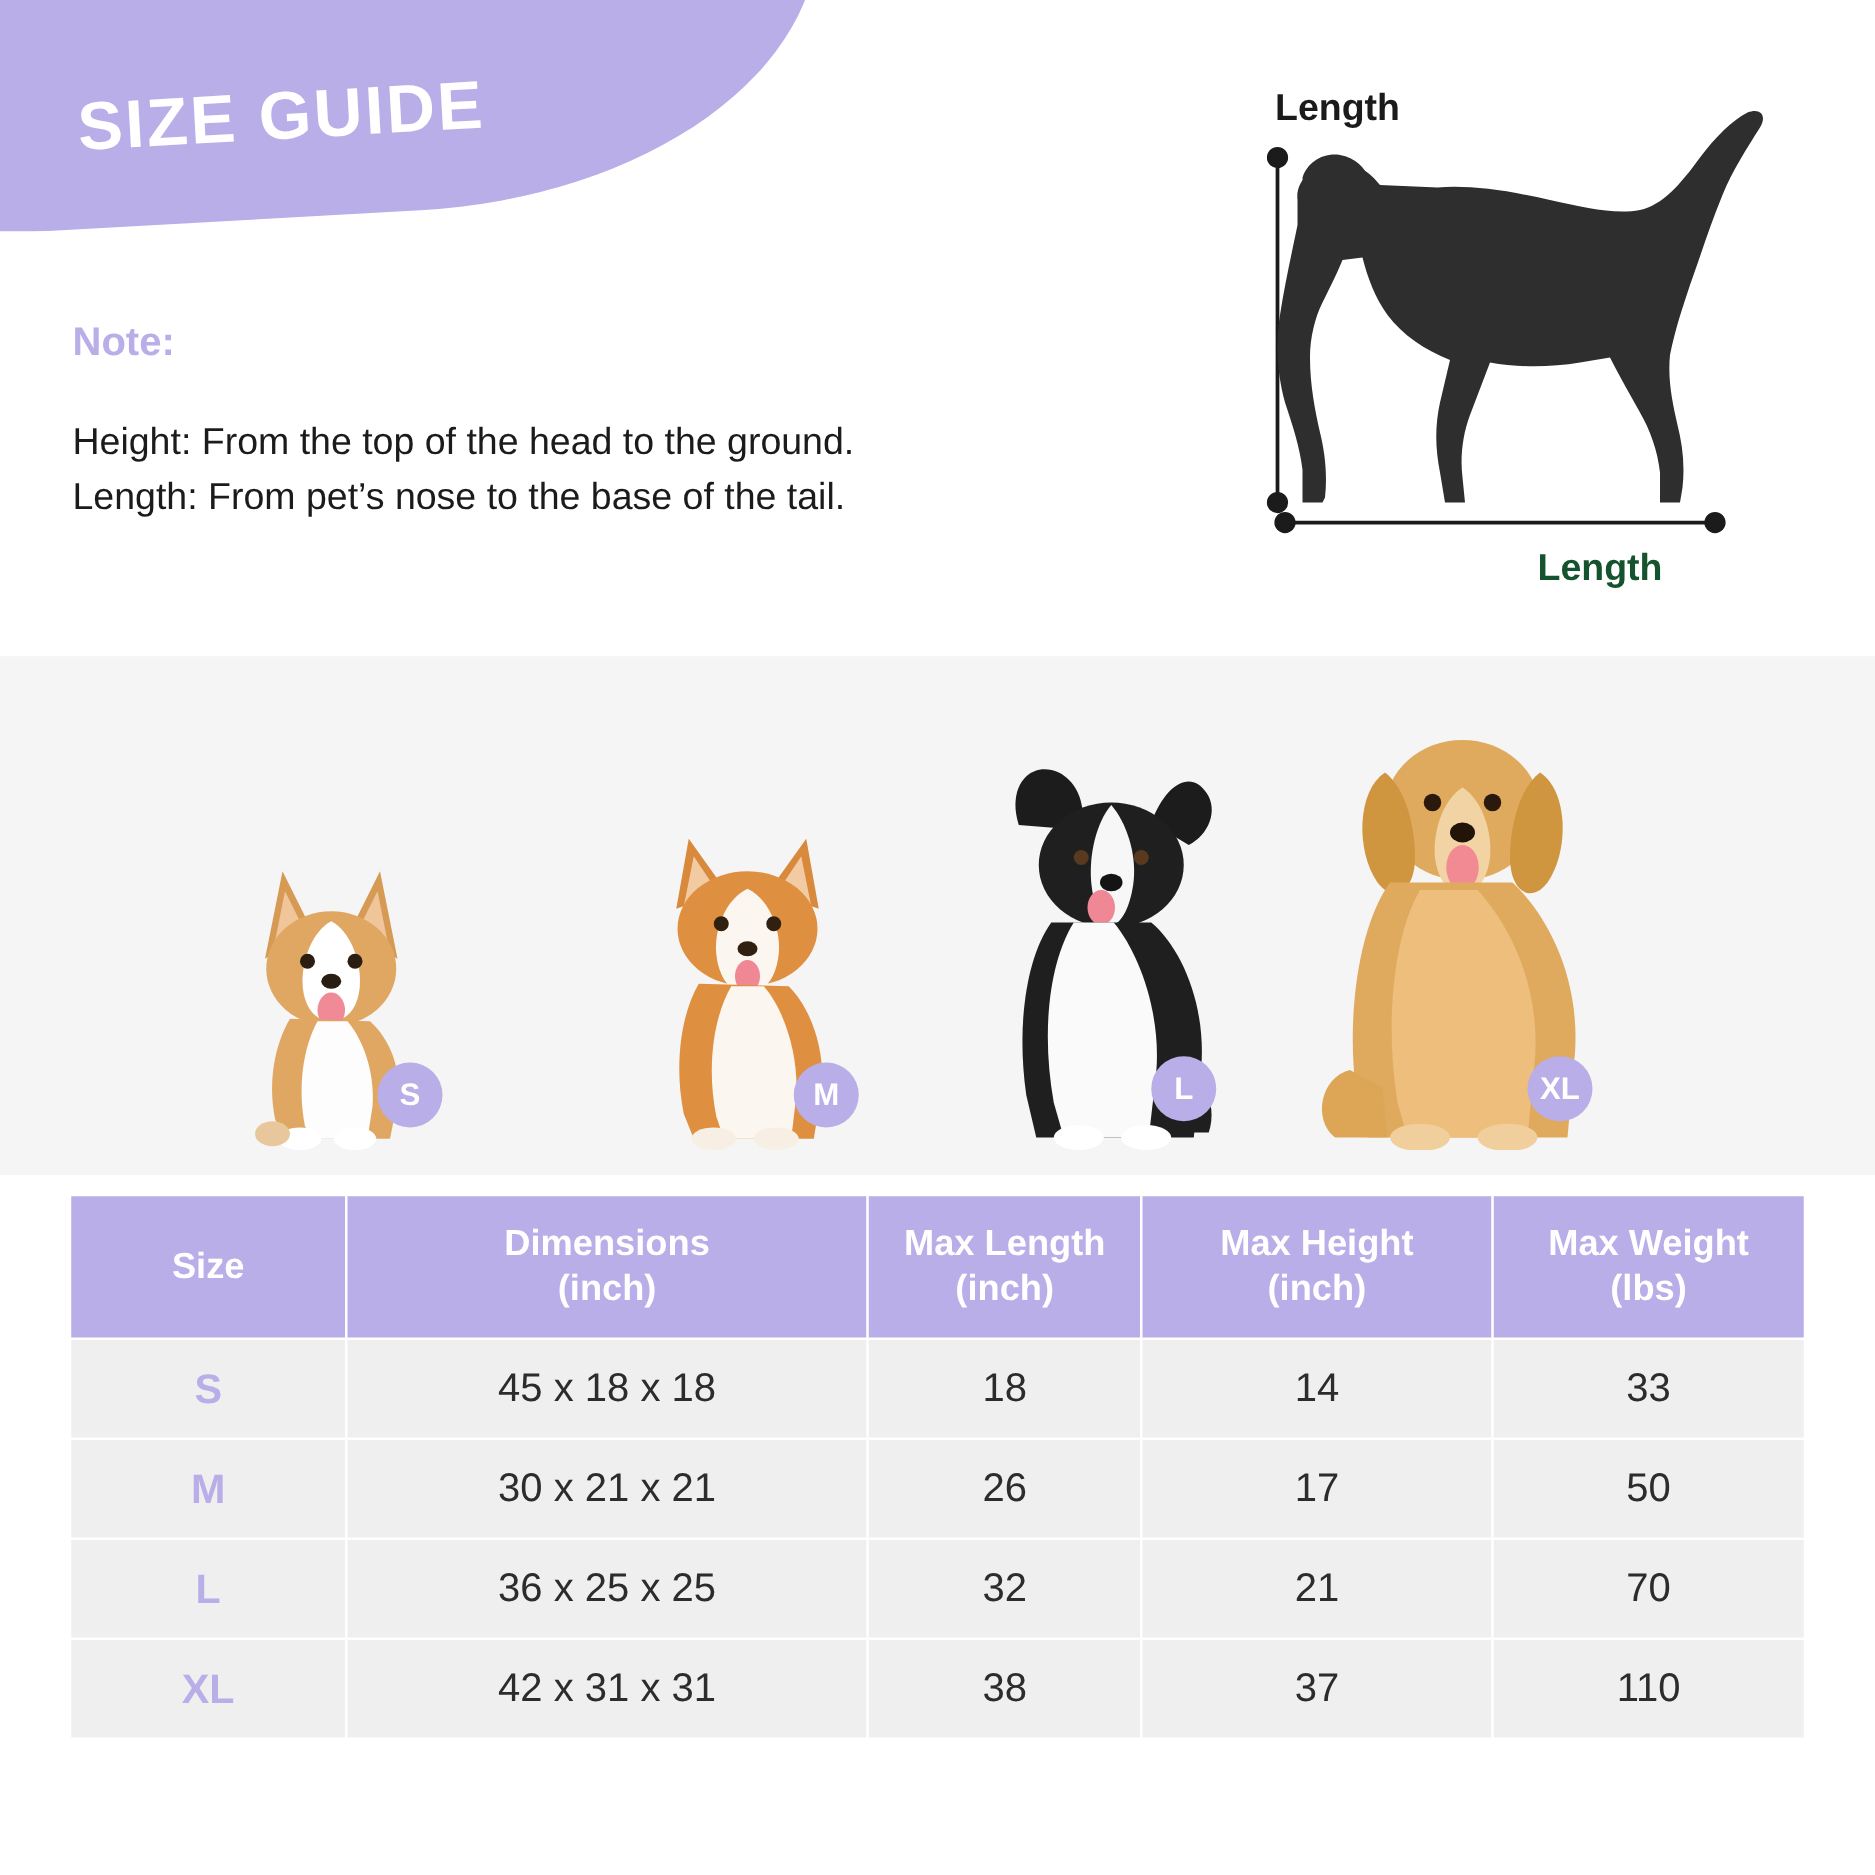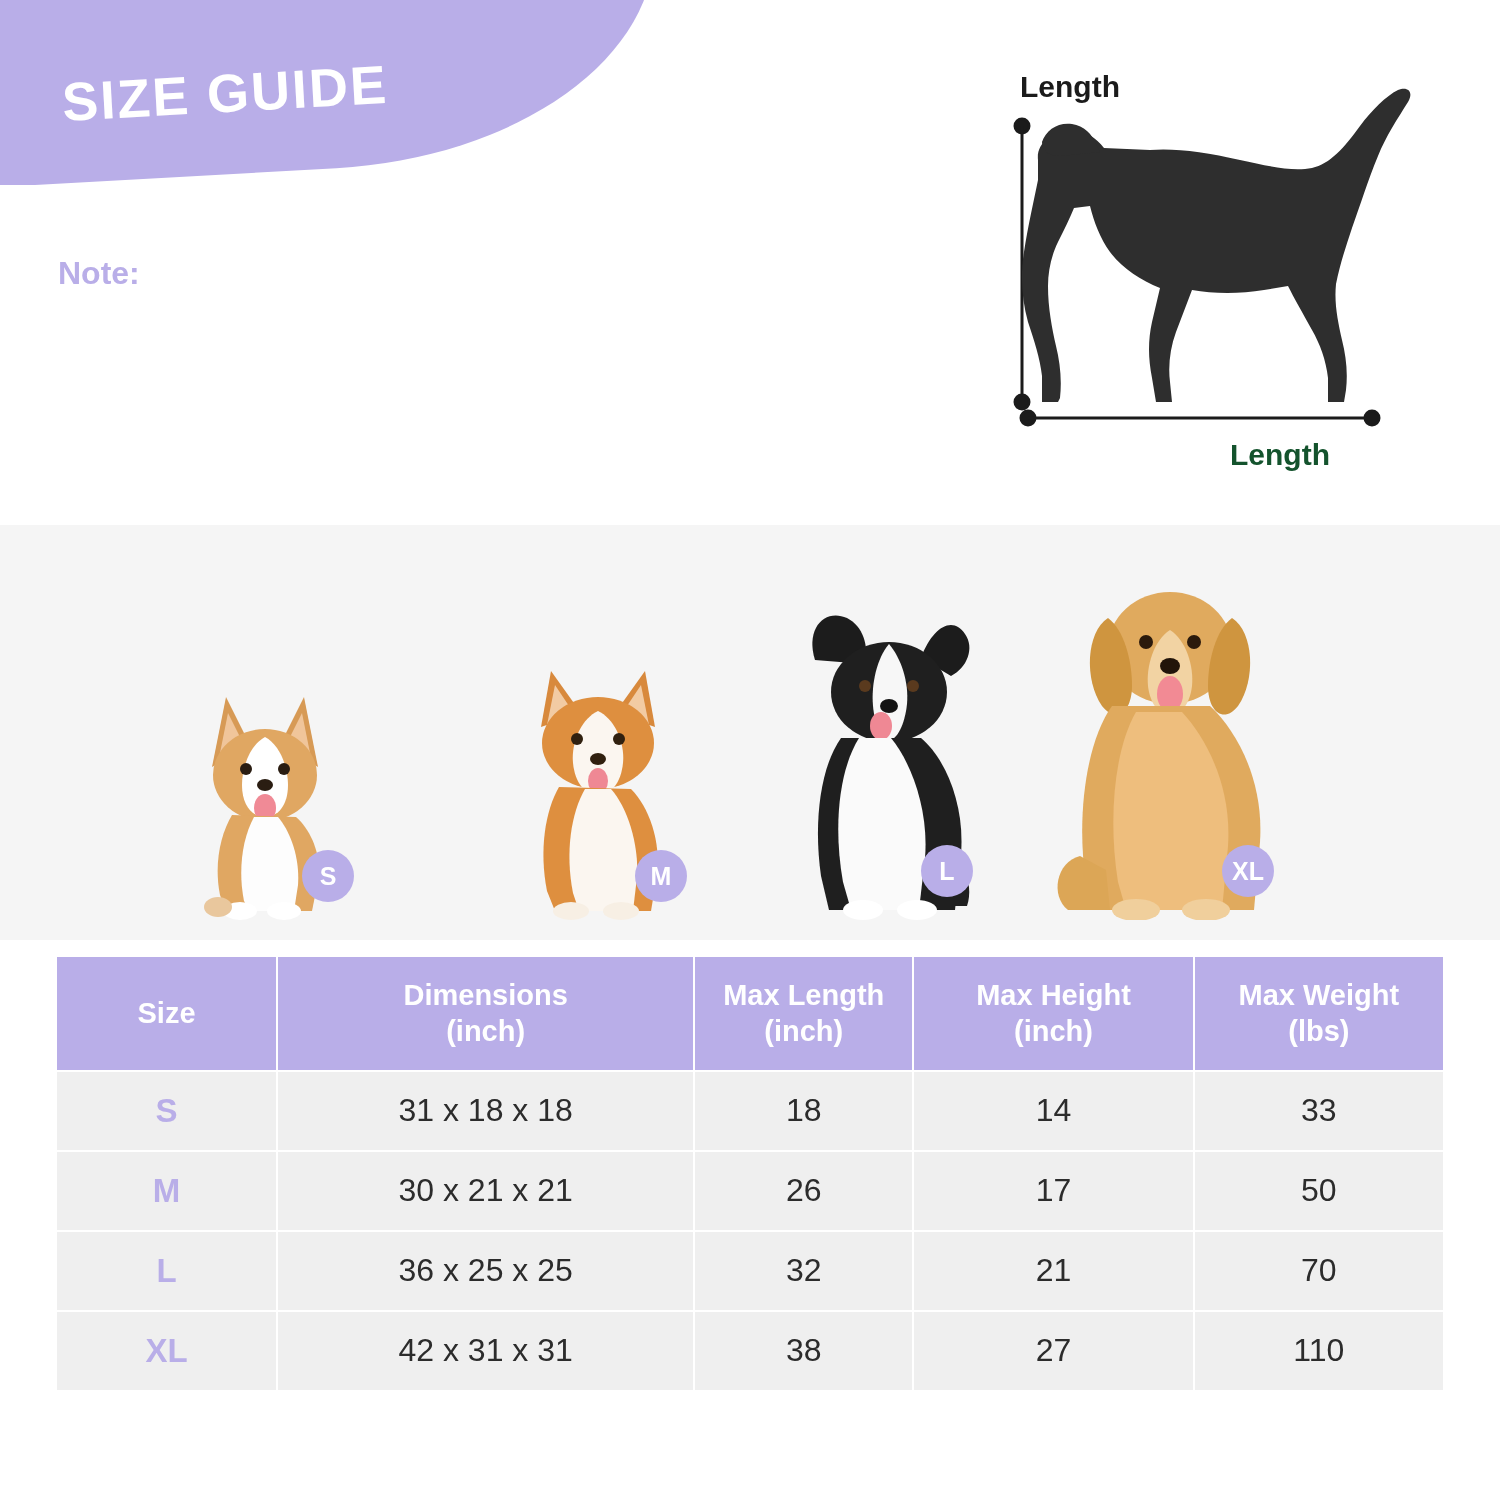--- a/index.html
+++ b/index.html
@@ -92,20 +92,24 @@
 <body>
 
 <div class="page">
 
   <div class="banner-wrap">
     <div class="banner"></div>
     <div class="banner-title">SIZE GUIDE</div>
   </div>
 
   <div class="note-title">Note:</div>
+  <div class="note-lines">
+    <div>Height: From the top of the head to the ground.</div>
+    <div>Length: From pet’s nose to the base of the tail.</div>
+  </div>
 
   <div class="diagram">
     <div class="lbl-height">Length</div>
     <div class="lbl-length">Length</div>
     <svg width="440" height="430" viewBox="0 0 440 430">
 
       <g stroke="#1b1b1b" stroke-width="3" fill="#1b1b1b">
         <circle cx="22" cy="66" r="7"></circle>
         <line x1="22" y1="66" x2="22" y2="342"></line>
         <circle cx="22" cy="342" r="7"></circle>
@@ -295,21 +299,21 @@
         </th>
         <th class="col-wgt">
           <div>Max Weight</div>
           <div>(lbs)</div>
         </th>
       </tr>
     </thead>
     <tbody>
       <tr>
         <td class="size-cell">S</td>
-        <td>31 x 18 x 18</td>
+        <td>45 x 18 x 18</td>
         <td>18</td>
         <td>14</td>
         <td>33</td>
       </tr>
       <tr>
         <td class="size-cell">M</td>
         <td>30 x 21 x 21</td>
         <td>26</td>
         <td>17</td>
         <td>50</td>
@@ -318,19 +322,19 @@
         <td class="size-cell">L</td>
         <td>36 x 25 x 25</td>
         <td>32</td>
         <td>21</td>
         <td>70</td>
       </tr>
       <tr>
         <td class="size-cell">XL</td>
         <td>42 x 31 x 31</td>
         <td>38</td>
-        <td>27</td>
+        <td>37</td>
         <td>110</td>
       </tr>
     </tbody>
   </table>
 
 </div>
 
 </body></html>

